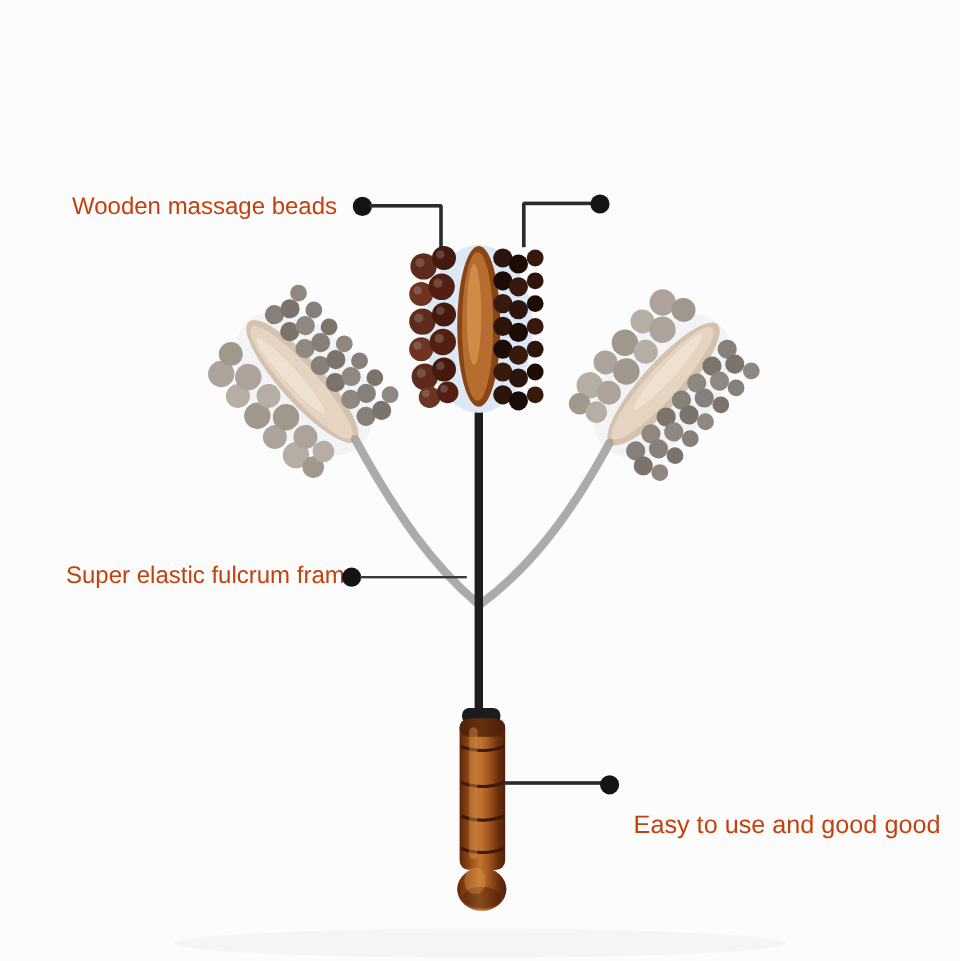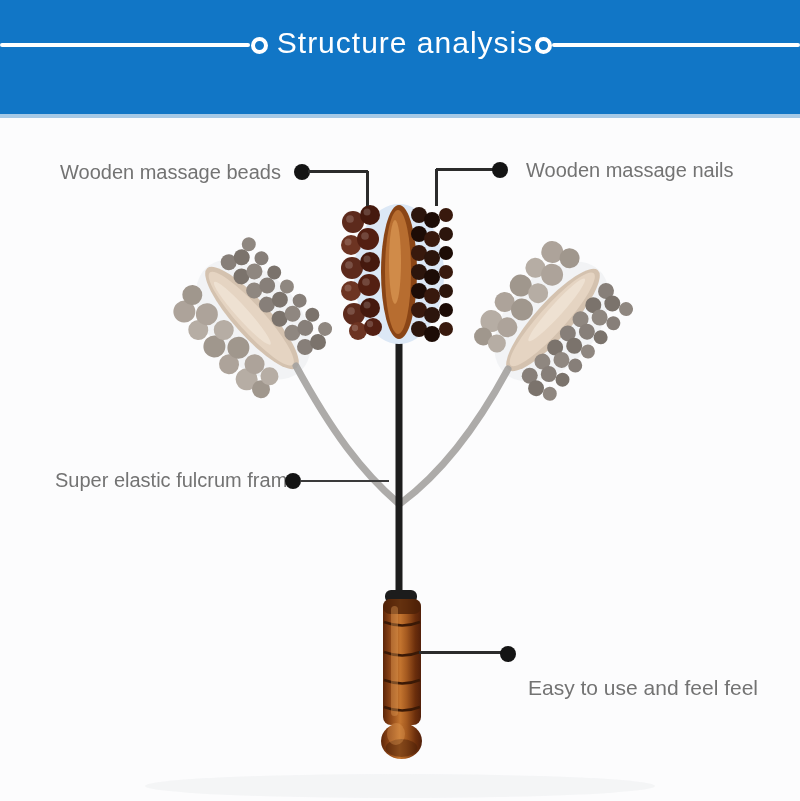--- a/index.html
+++ b/index.html
@@ -16,21 +16,21 @@
   .banner-ring{position:absolute;top:37px;width:17px;height:17px;border:4px solid #ffffff;
     border-radius:50%;box-sizing:border-box;background:transparent;}
   .banner-ring.left{left:251px;}
   .banner-ring.right{left:535px;}
   .banner-title{position:absolute;top:26px;left:260px;width:290px;margin:0;
     text-align:center;color:#ffffff;font-size:30px;font-weight:400;letter-spacing:1px;
     white-space:nowrap;}
   
   .figure-svg{position:absolute;top:0;left:0;}
   
-  .lbl{position:absolute;color:#737373;font-size:20px;line-height:24px;white-space:nowrap;}
+  .lbl{position:absolute;color:#c2410c;font-size:20px;line-height:24px;white-space:nowrap;}
   .lbl.big{font-size:21px;}
   .dot{position:absolute;width:16px;height:16px;border-radius:50%;background:#141414;}
   .hline,.vline{position:absolute;background:#2b2b2b;}
   .hline{height:2.5px;}
   .vline{width:2.5px;}
   .hline.thin{height:1.8px;background:#3a3a3a;}
 
   .beads-label{left:60px;top:160px;width:212px;text-align:right;}
   .beads-dot{left:294px;top:164px;}
   .beads-hline{left:308px;top:170px;width:60px;}
@@ -48,27 +48,20 @@
   .ergo-hline{left:419px;top:651px;width:82px;}
   .ergo-dot{left:500px;top:646px;}
   .ergo-label{left:528px;top:641px;}
   .ergo-sublabel{left:528px;top:676px;}
 </style>
 </head>
 <body>
 
 <div class="page">
 
-  <header class="banner">
-    <div class="banner-line left"></div>
-    <div class="banner-ring left"></div>
-    <h1 class="banner-title">Structure analysis</h1>
-    <div class="banner-ring right"></div>
-    <div class="banner-line right"></div>
-  </header>
 
   <svg class="figure-svg" width="800" height="801" viewBox="0 0 800 801">
     <defs>
       <linearGradient id="woodH" x1="0" y1="0" x2="1" y2="0">
         <stop offset="0" stop-color="#5d2609"></stop>
         <stop offset="0.18" stop-color="#8a4315"></stop>
         <stop offset="0.45" stop-color="#c4752f"></stop>
         <stop offset="0.62" stop-color="#a55a20"></stop>
         <stop offset="0.85" stop-color="#6b2e0c"></stop>
         <stop offset="1" stop-color="#52200a"></stop>
@@ -233,23 +226,22 @@
   </svg>
 
   <div class="lbl beads-label">Wooden massage beads</div>
   <div class="dot beads-dot"></div>
   <div class="hline beads-hline"></div>
   <div class="vline beads-vline"></div>
 
   <div class="vline nails-vline"></div>
   <div class="hline nails-hline"></div>
   <div class="dot nails-dot"></div>
-  <div class="lbl nails-label">Wooden massage nails</div>
 
   <div class="lbl fulcrum-label">Super elastic fulcrum frame</div>
   <div class="dot fulcrum-dot"></div>
   <div class="hline thin fulcrum-hline"></div>
 
   <div class="hline ergo-hline"></div>
   <div class="dot ergo-dot"></div>
-  <div class="lbl big ergo-sublabel">Easy to use and feel feel</div>
+  <div class="lbl big ergo-sublabel">Easy to use and good good</div>
 
 </div>
 
 </body></html>

